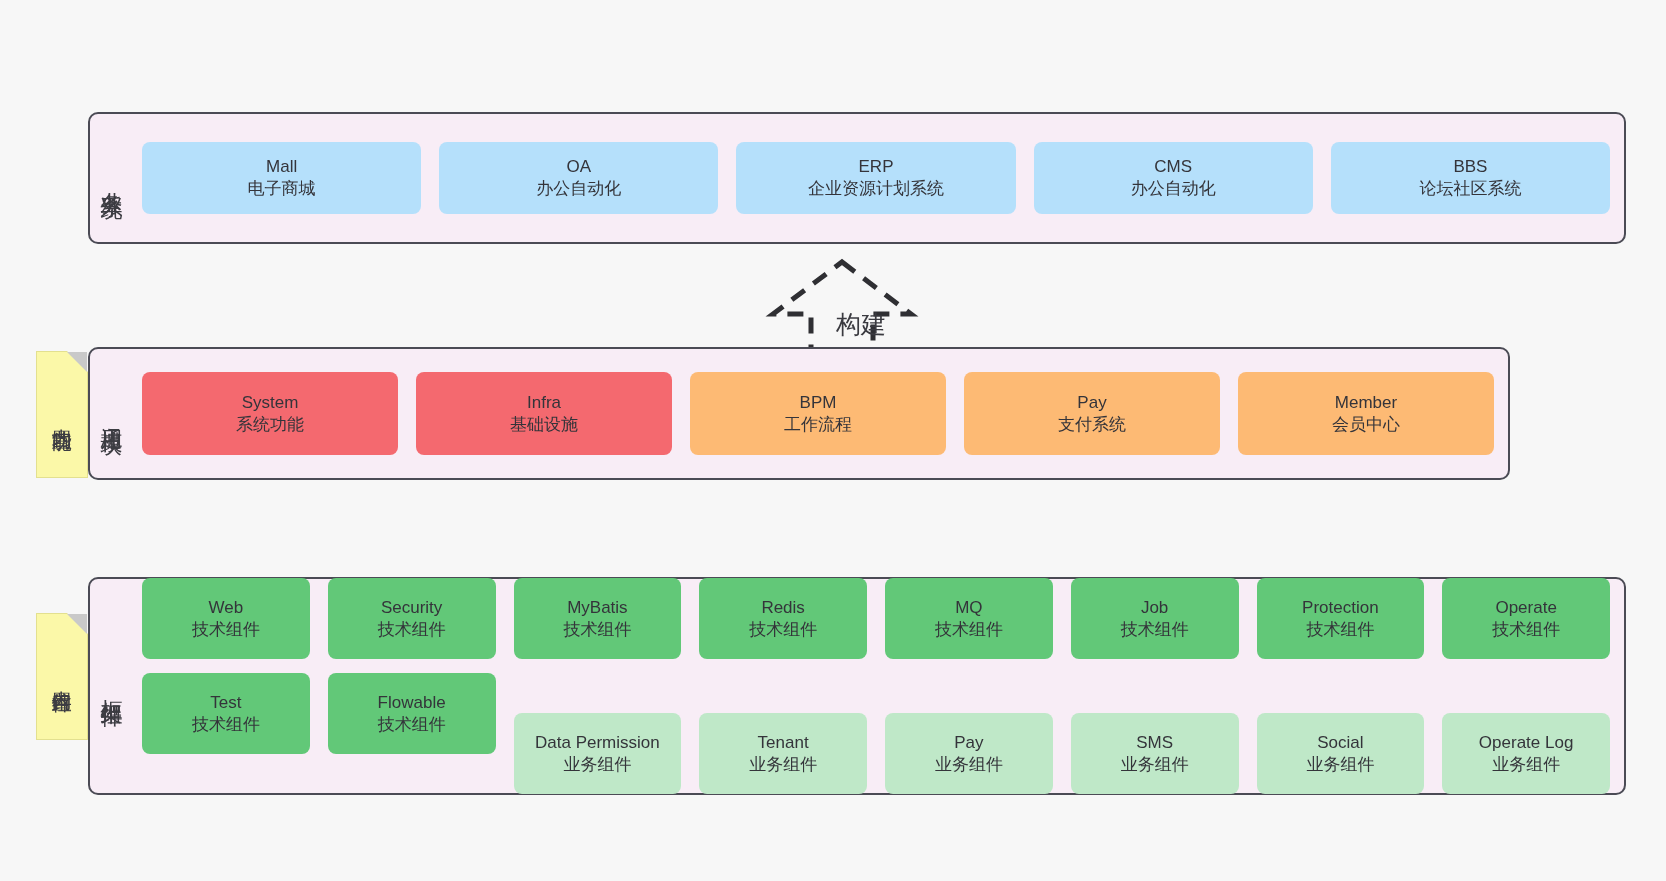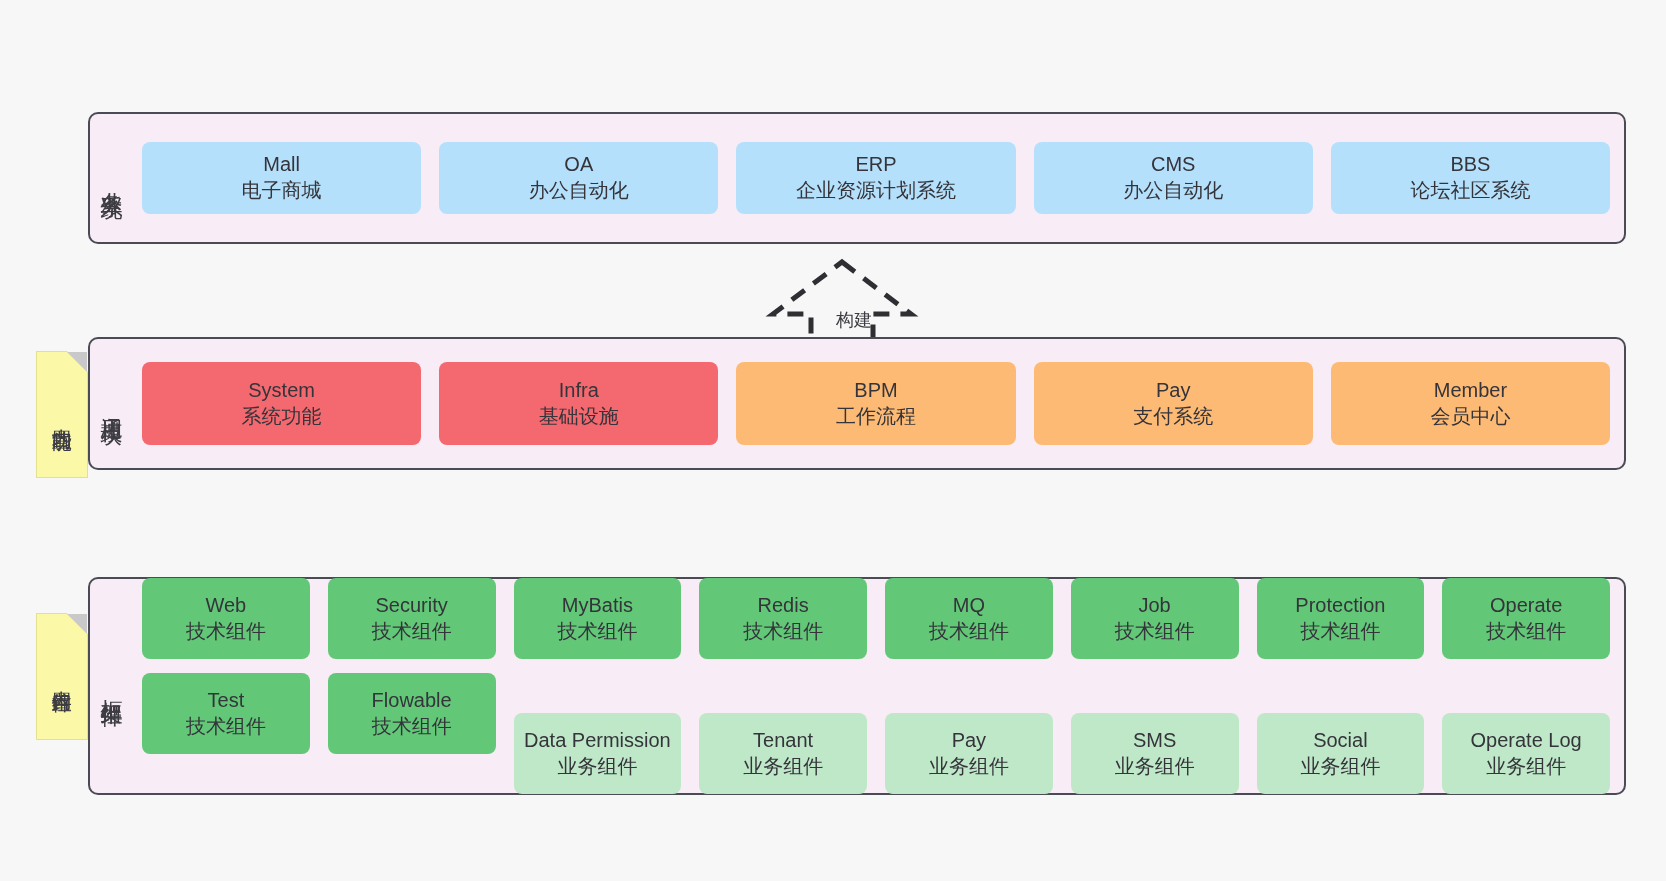--- a/index.html
+++ b/index.html
@@ -52,41 +52,41 @@
     align-items:stretch;
   }
   .cell{
     flex:1 1 0;
     border-radius:8px;
     display:flex;
     flex-direction:column;
     align-items:center;
     justify-content:center;
     text-align:center;
-    font-size:20px;
+    font-size:17px;
     line-height:1.28;
     color:#34343A;
     box-sizing:border-box;
     padding:0 4px;
     user-select:none;
   }
   .cell .c-name{display:block;}
   .cell .c-sub{display:block;}
 
   
   .blue   {background:#B5E0FB;}
   .red    {background:#F4696F;}
   .pink   {background:#fdba74;}
   .green  {background:#62C878;}
   .lgreen {background:#BFE8C8;margin-top:40px;}
 
   
   #layer-business{left:88px;top:112px;width:1538px;height:132px;}
   #layer-business .cell{height:72px;}
-  #layer-common{left:88px;top:337px;width:1538px;height:133px;}
+  #layer-common{left:88px;top:347px;width:1422px;height:133px;}
   #layer-common .cell{height:83px;}
   #layer-framework{left:88px;top:577px;width:1538px;height:218px;}
   #layer-framework .cell{height:81px;}
 
   
   .note{
     position:absolute;
     width:52px;
     background:#FBF8A8;
     border:1px solid #E3E08F;
@@ -123,21 +123,21 @@
   #note-components{left:36px;top:613px;height:127px;}
 
   
   .arrow{position:absolute;width:170px;height:96px;}
   .arrow svg{display:block;overflow:visible;}
   .arrow .alabel{
     position:absolute;
     left:50%;
     top:50px;
     transform:translateX(-6px);
-    font-size:18px;
+    font-size:25px;
     color:#3A3A40;
     white-space:nowrap;
     background:transparent;
     user-select:none;
   }
   #arrow-build{left:757px;top:258px;}
   #arrow-impl{left:772px;top:490px;}
 </style>
 </head>
 <body>

